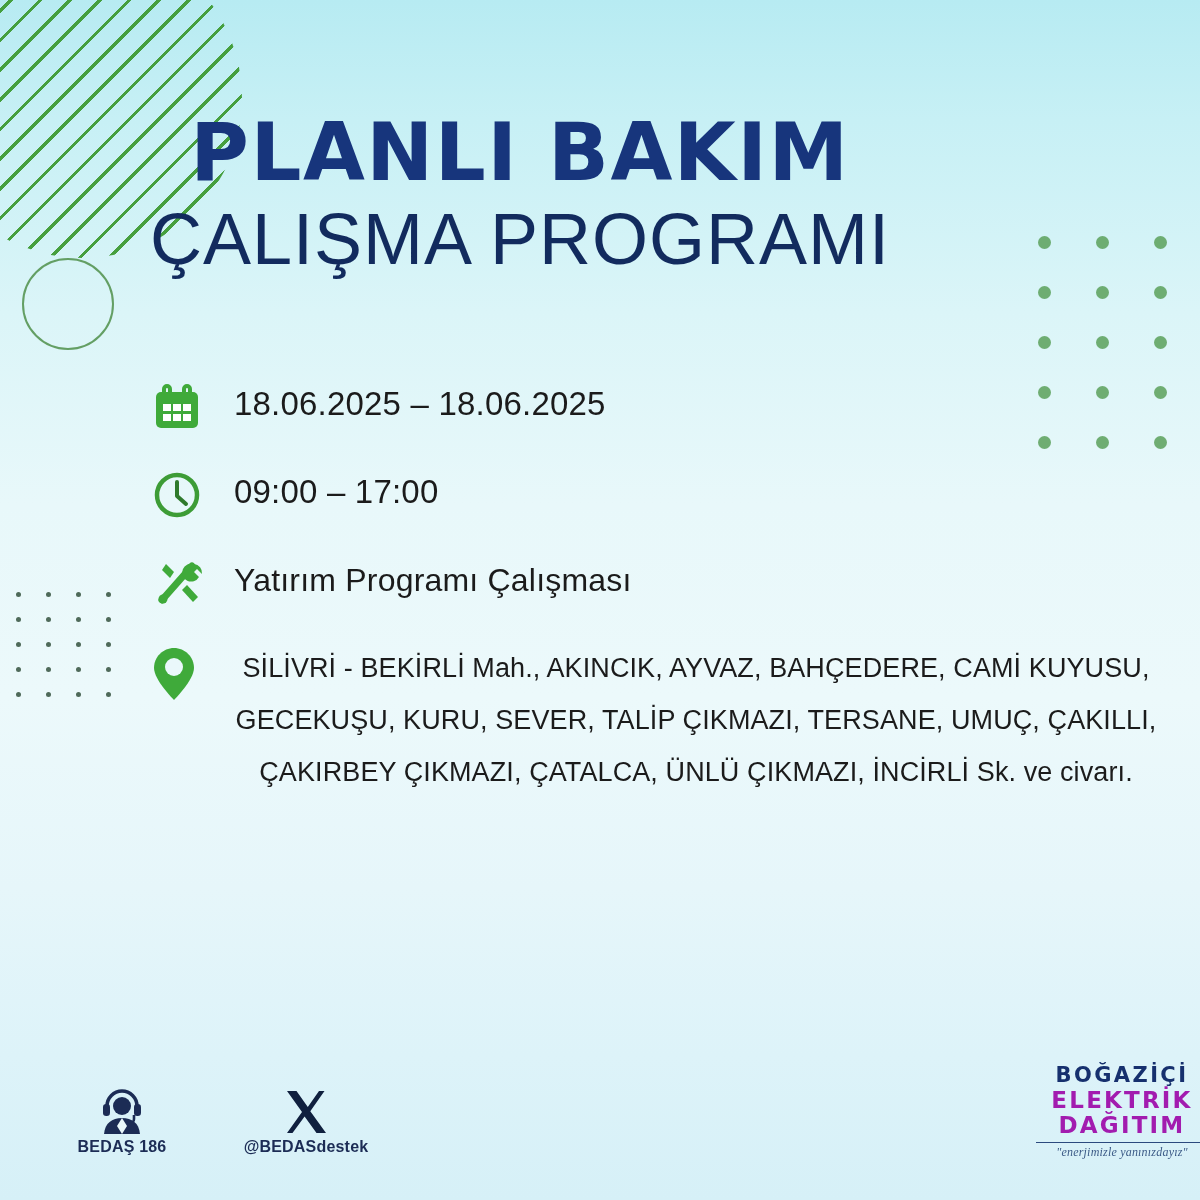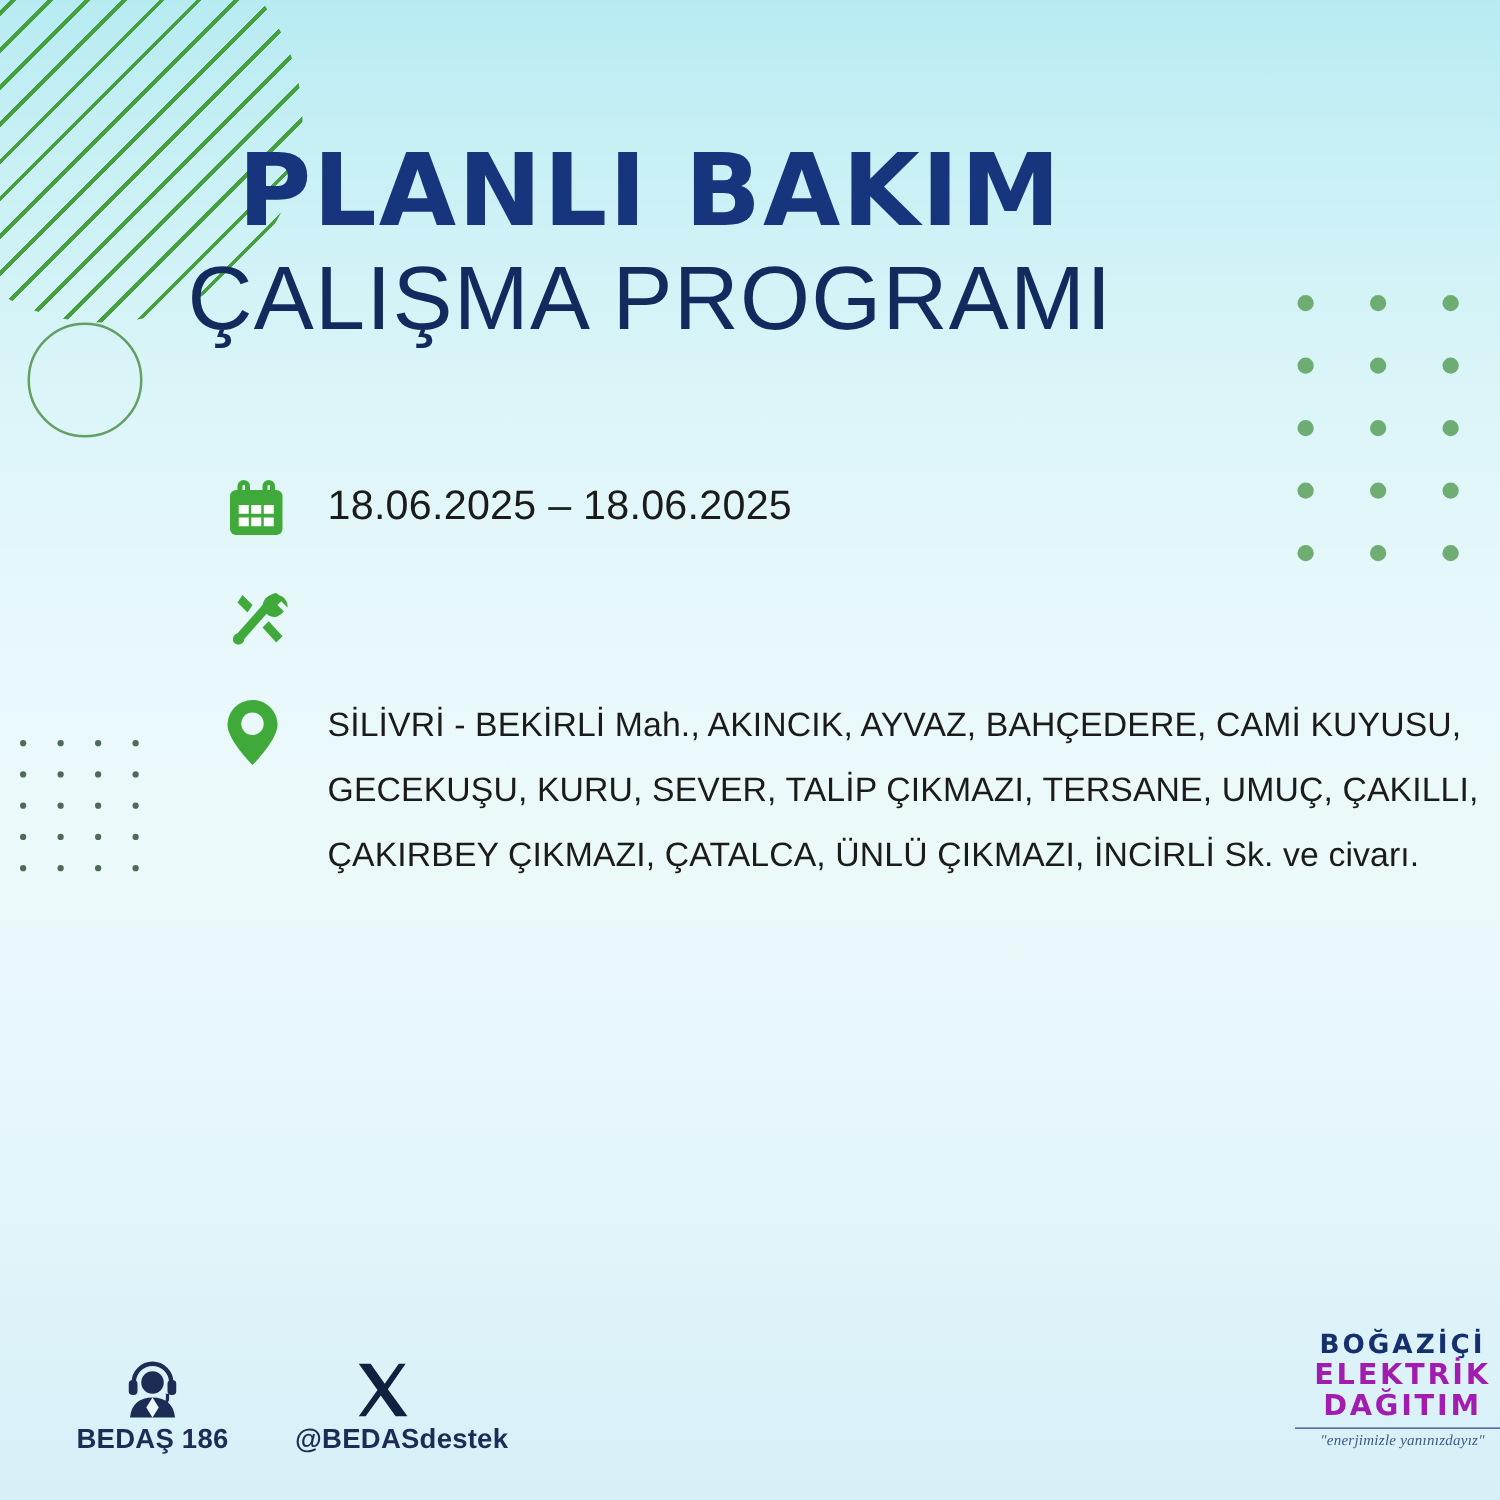--- a/index.html
+++ b/index.html
@@ -95,21 +95,21 @@
     font-family: "Liberation Sans", sans-serif;
     font-size: 72px;
     font-weight: 400;
     letter-spacing: 1px;
     color: #122b5e;
     line-height: 1.05;
     margin-top: 8px;
   }
 
   
-  .info { position: absolute; top: 378px; left: 176px; width: 1010px; }
+  .info { position: absolute; top: 378px; left: 148px; width: 1010px; text-align: center; }
   .row {
     display: flex;
     align-items: flex-start;
     margin-bottom: 30px;
   }
   .row-icon {
     flex: 0 0 86px;
     height: 58px;
     display: flex;
     align-items: center;
@@ -147,21 +147,21 @@
     color: #1c2c55;
   }
   .footer-item .fi-icon {
     height: 62px;
     display: flex;
     align-items: flex-end;
     justify-content: center;
   }
   .footer-item .fi-label {
     margin-top: 10px;
-    font-size: 22px;
+    font-size: 16px;
     font-weight: 700;
     letter-spacing: .2px;
     color: #1c2c55;
     white-space: nowrap;
   }
 
   
   .brand {
     position: absolute;
     top: 1064px; left: 1032px;
@@ -259,33 +259,43 @@
         <rect x="21" y="22" width="8" height="7" fill="#ffffff"></rect>
         <rect x="31" y="22" width="8" height="7" fill="#ffffff"></rect>
         <rect x="11" y="32" width="8" height="7" fill="#ffffff"></rect>
         <rect x="21" y="32" width="8" height="7" fill="#ffffff"></rect>
         <rect x="31" y="32" width="8" height="7" fill="#ffffff"></rect>
       </svg>
     </span>
     <span class="row-text">18.06.2025 – 18.06.2025</span>
   </div>
 
+  <div class="row">
+    <span class="row-icon">
+      <svg width="50" height="50" viewBox="0 0 50 50">
+        <circle cx="25" cy="25" r="20" fill="none" stroke="#3d9c36" stroke-width="4.5"></circle>
+        <path d="M25 12 L25 26 L34 34" fill="none" stroke="#2f7a2c" stroke-width="4" stroke-linecap="round" stroke-linejoin="round"></path>
+      </svg>
+    </span>
+    <span class="row-text">09:00 – 17:00</span>
+  </div>
 
   <div class="row tools">
     <span class="row-icon">
       <svg width="52" height="50" viewBox="0 0 52 50">
         <g stroke="#3faa3a" stroke-width="7" stroke-linecap="round">
           <line x1="10" y1="42" x2="40" y2="8"></line>
         </g>
         <path d="M14 6 L22 14 L18 20 L10 12 Z" fill="#3faa3a"></path>
         <path d="M41 44 L30 32 L35 27 L46 39 Z" fill="#3faa3a"></path>
         <circle cx="11" cy="41" r="4.5" fill="#3faa3a"></circle>
         <path d="M42 6 a9 9 0 1 0 5 13 l-5 -5 3 -3 5 5 a9 9 0 0 0 -8 -10 Z" fill="#3faa3a"></path>
       </svg>
     </span>
+    <span class="row-text">Yatırım Programı Çalışması</span>
   </div>
 
   <div class="row address">
     <span class="row-icon">
       <svg width="44" height="56" viewBox="0 0 44 56">
         <path d="M22 2 C11 2 2 11 2 22 C2 34 22 54 22 54 C22 54 42 34 42 22 C42 11 33 2 22 2 Z" fill="#3faa3a"></path>
         <circle cx="22" cy="21" r="9" fill="#eaf8fb"></circle>
       </svg>
     </span>
     <span class="address-text">SİLİVRİ - BEKİRLİ Mah., AKINCIK, AYVAZ, BAHÇEDERE, CAMİ KUYUSU, GECEKUŞU, KURU, SEVER, TALİP ÇIKMAZI, TERSANE, UMUÇ, ÇAKILLI, ÇAKIRBEY ÇIKMAZI, ÇATALCA, ÜNLÜ ÇIKMAZI, İNCİRLİ Sk. ve civarı.</span>

